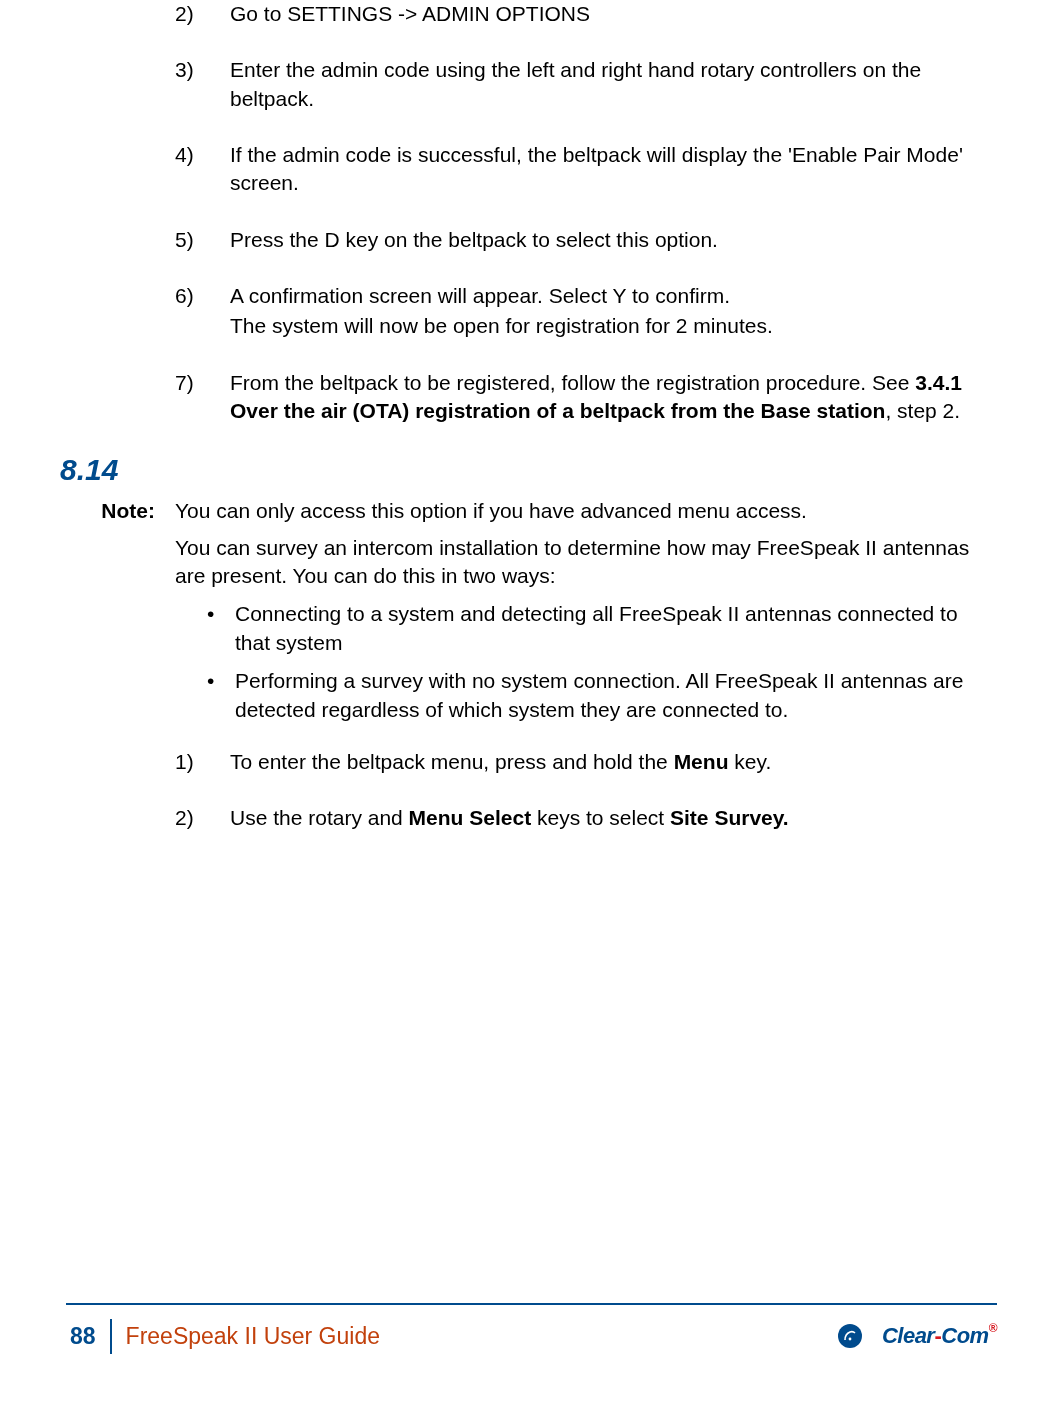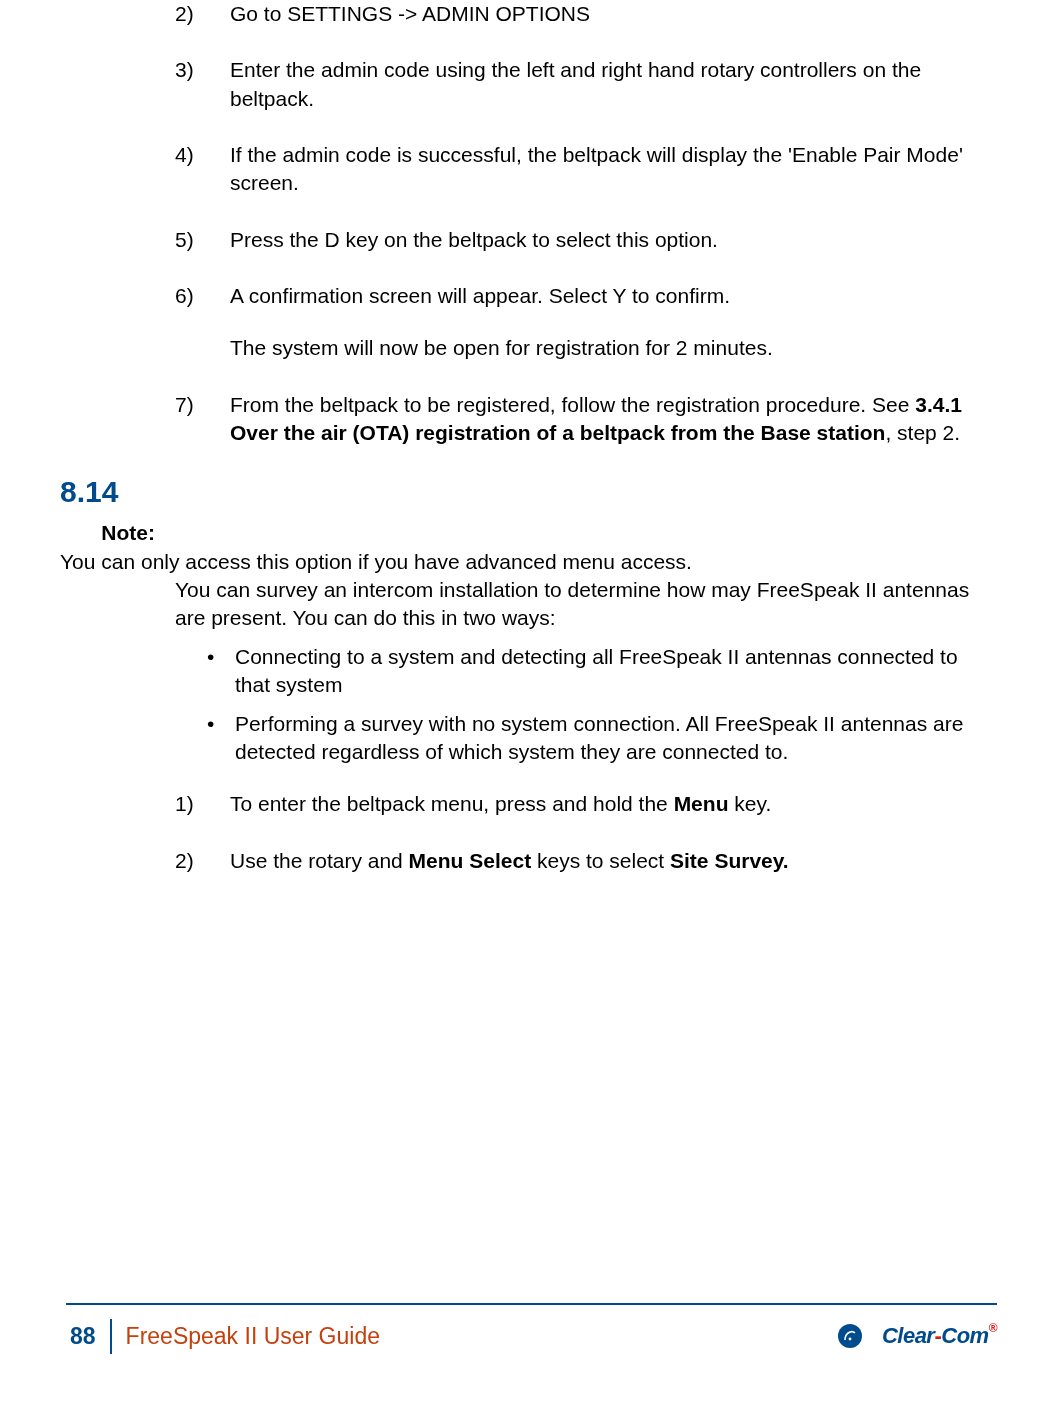--- a/index.html
+++ b/index.html
@@ -3,26 +3,26 @@
 <meta charset="utf-8">
 <style>
   * { box-sizing: border-box; margin: 0; padding: 0; }
   html, body { width: 1063px; height: 1403px; background: #fff; font-family: Arial, Helvetica, sans-serif; color: #000; }
   .page { position: relative; width: 1063px; height: 1403px; padding: 0 60px 0 60px; }
   .content { padding-left: 115px; padding-right: 10px; }
   .step { display: flex; margin: 0 0 28px 0; font-size: 21px; line-height: 1.35; }
   .step-num { width: 55px; flex-shrink: 0; }
   .step-body { flex: 1; }
   .step-body p { margin: 0; }
-  .step-body p + p { margin-top: 24px; }
+  .step-body p + p { margin-top: 2px; }
   .extra-line { margin-top: 6px; }
   .section-row-outer { display:flex; align-items:baseline; margin: 14px 0 10px 0; }
   .section-row-outer .secnum { color:#004b8d; font-weight:bold; font-size:30px; width:115px; flex-shrink:0; text-align:left; padding-left:0; }
   .section-row-outer .sectitle { color:#004b8d; font-weight:bold; font-size:30px; }
-  .note-row-outer { display:flex; font-size:21px; line-height:1.35; margin: 0 0 0 0; flex-direction: column; }
+  .note-row-outer { display:flex; font-size:21px; line-height:1.35; margin: 0 0 8px 0; }
   .note-row-outer .nl { width:115px; flex-shrink:0; font-weight:bold; text-align:right; padding-right:20px; }
   .note-row-outer .nb { flex:1; }
   .para { font-size:21px; line-height:1.35; margin: 0 0 10px 0; }
   .bullet-list { margin: 8px 0 24px 32px; }
   .bullet { display:flex; font-size:21px; line-height:1.35; margin: 0 0 10px 0; }
   .bullet .dot { width:28px; flex-shrink:0; text-align:left; }
   .bullet .bb { flex:1; }
   b { font-weight: bold; }
   .footer { position:absolute; left:66px; right:66px; bottom:50px; border-top:2px solid #004b8d; padding-top:14px; display:flex; align-items:center; height:50px; }
   .pagenum-box { border-right:2px solid #004b8d; padding: 4px 14px 4px 4px; margin-right:14px; }
@@ -80,21 +80,21 @@
     <div class="step">
       <div class="step-num">7)</div>
       <div class="step-body">
         <p><span>From the beltpack to be registered, follow the registration procedure. See </span><b>3.4.1 Over the air (OTA) registration of a beltpack from the Base station</b><span>, step 2.</span></p>
       </div>
     </div>
 
   </div>
 
   <div class="section-row-outer" style="padding-left:0;">
-    <div class="secnum" style="padding-left:0;">8.14</div>
+    <div class="secnum" style="padding-left:0;font-style:italic;">8.14</div>
   </div>
 
   <div class="note-row-outer">
     <div class="nl">Note:</div>
     <div class="nb">You can only access this option if you have advanced menu access.</div>
   </div>
 
   <div class="content">
     <p class="para">You can survey an intercom installation to determine how may FreeSpeak II antennas are present. You can do this in two ways:</p>
 

